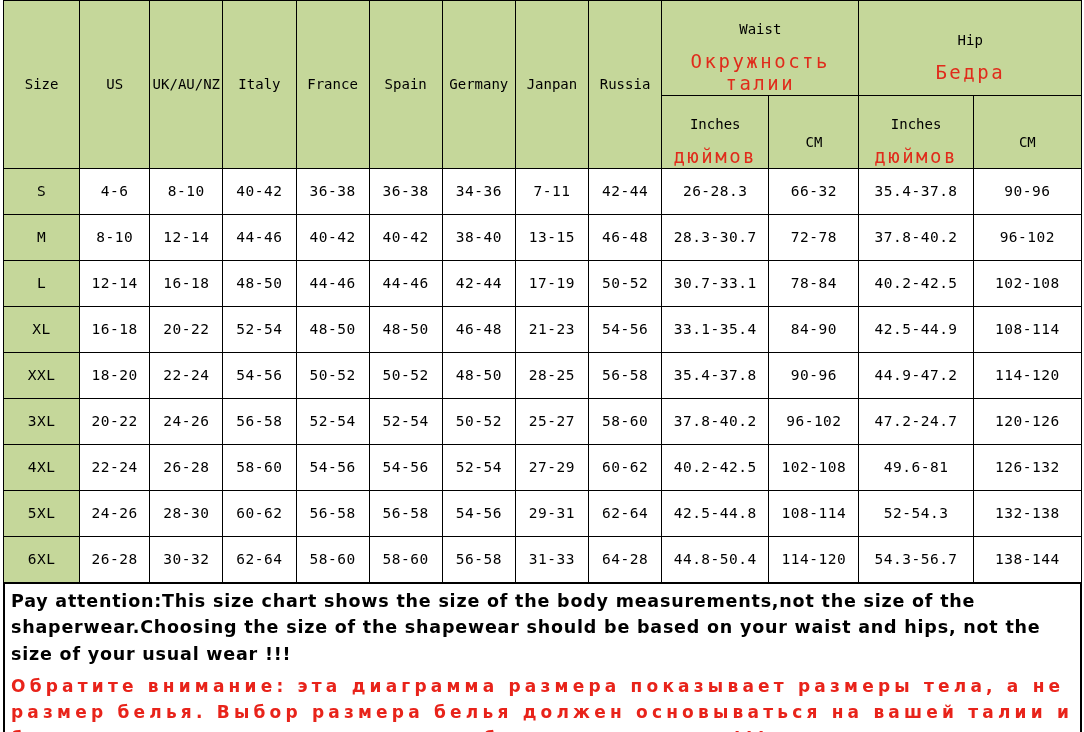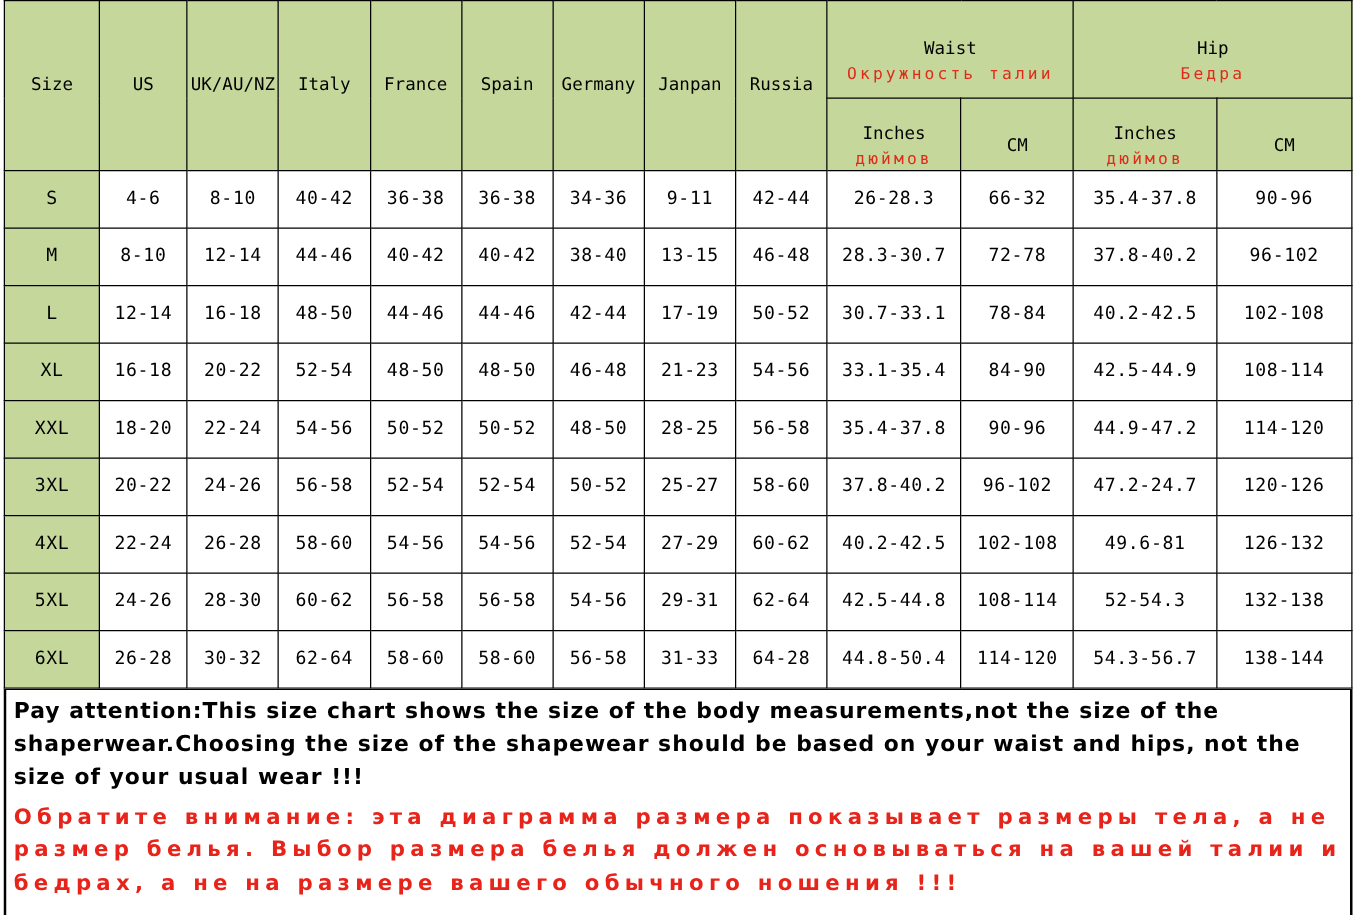--- a/index.html
+++ b/index.html
@@ -46,22 +46,22 @@
   }
 
   .hdr-tall   { height: 122px; }
   .hdr-top    { height: 78px; }
   .hdr-sub    { height: 44px; }
 
   .ru {
     color: #e02b1b;
     letter-spacing: 2.5px;
     display: block;
-    margin-top: 6px;
-    font-size: 13px;
+    margin-top: 14px;
+    font-size: 19px;
   }
   .en-sub {
     display: block;
     font-size: 14px;
     margin-top: 20px;
   }
 
   
   tbody td {
     height: 46px;
@@ -170,21 +170,21 @@
 
     <tbody id="chart-body">
         <tr>
           <td class="size-cell">S</td>
           <td>4-6</td>
           <td>8-10</td>
           <td>40-42</td>
           <td>36-38</td>
           <td>36-38</td>
           <td>34-36</td>
-          <td>9-11</td>
+          <td>7-11</td>
           <td>42-44</td>
           <td>26-28.3</td>
           <td>66-32</td>
           <td>35.4-37.8</td>
           <td>90-96</td>
         </tr>
         <tr>
           <td class="size-cell">M</td>
           <td>8-10</td>
           <td>12-14</td>

